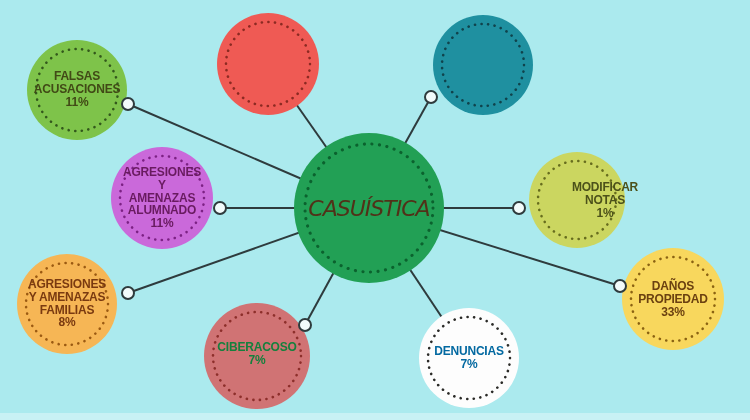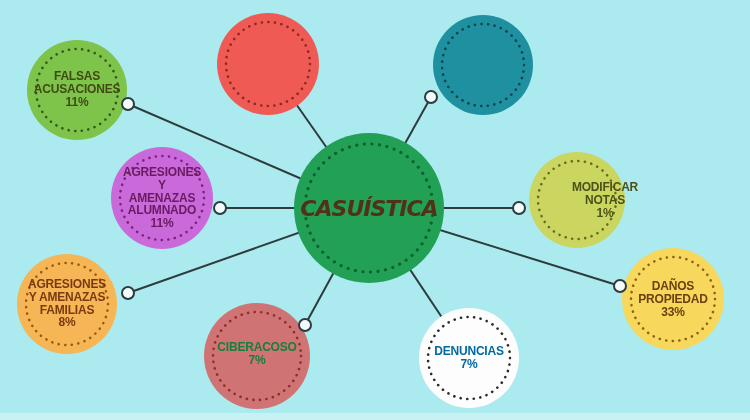--- a/index.html
+++ b/index.html
@@ -10,21 +10,21 @@
   .dots-center{fill:none;stroke-width:3.1;stroke-linecap:round;stroke-dasharray:0.1 7.5;}
   .label{
     position:absolute;transform:translate(-50%,-50%);
     white-space:pre-line;text-align:center;
     font-weight:bold;font-size:12px;line-height:1.07;letter-spacing:-0.2px;
   }
   .center-label{
     position:absolute;transform:translate(-50%,-50%);
     white-space:nowrap;text-align:center;
     font-family:"DejaVu Sans",sans-serif;
-    font-weight:bold;font-style:italic;font-size:22px;letter-spacing:-1px;
+    font-weight:normal;font-style:italic;font-size:22px;letter-spacing:-1px;
   }
   .bottom-strip{
     position:absolute;left:0;bottom:0;width:750px;height:7px;
     background:rgba(255,255,255,0.35);
   }
 </style>
 </head>
 <body>
 
 <div class="canvas" style="background: rgb(171, 234, 238);">

